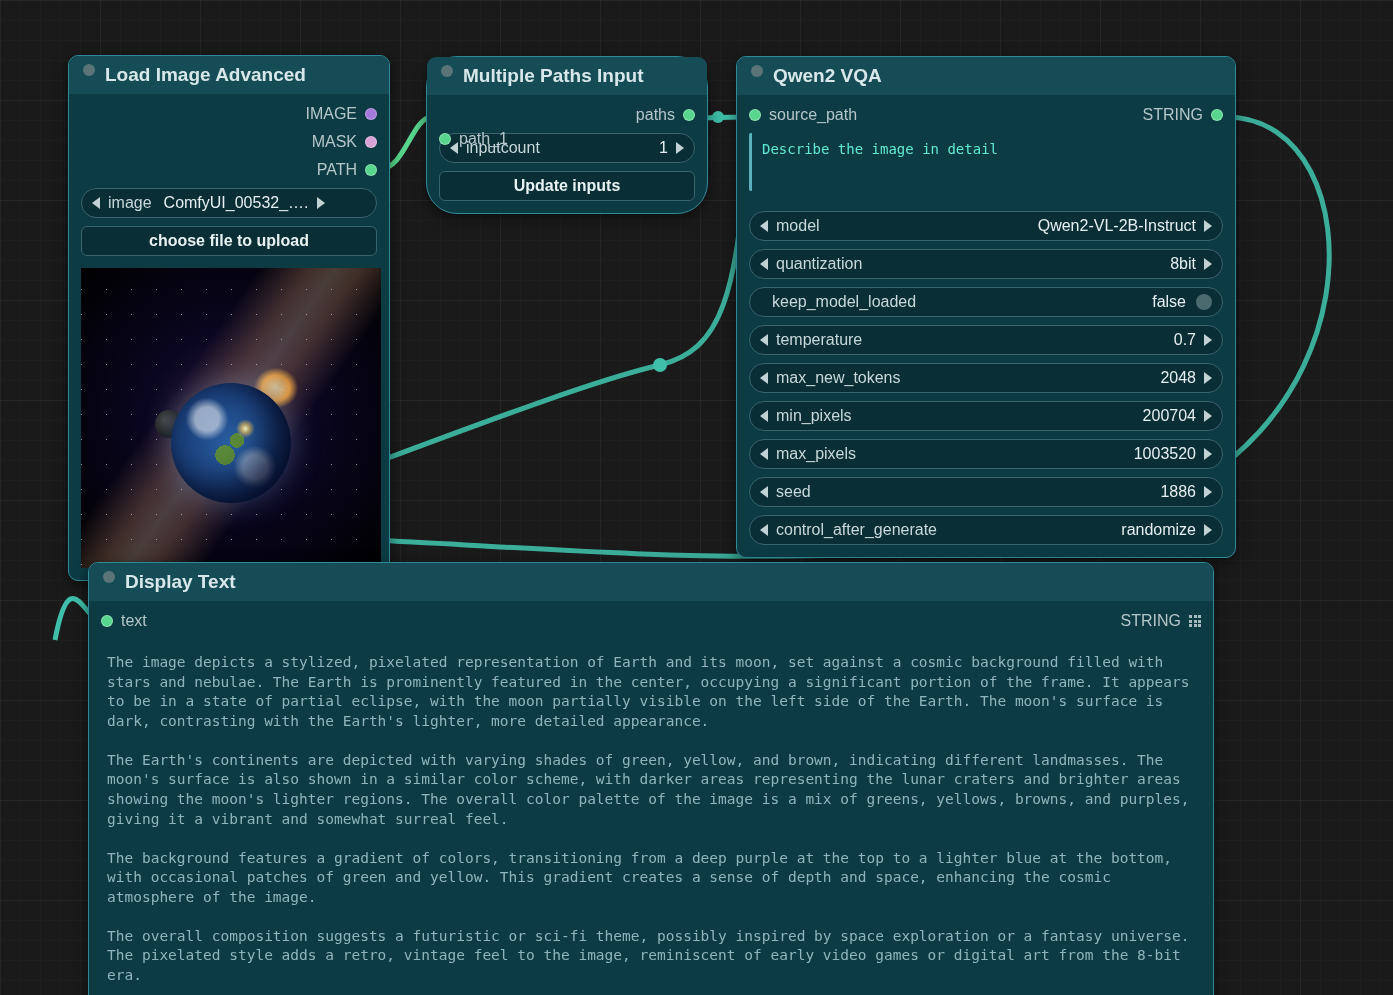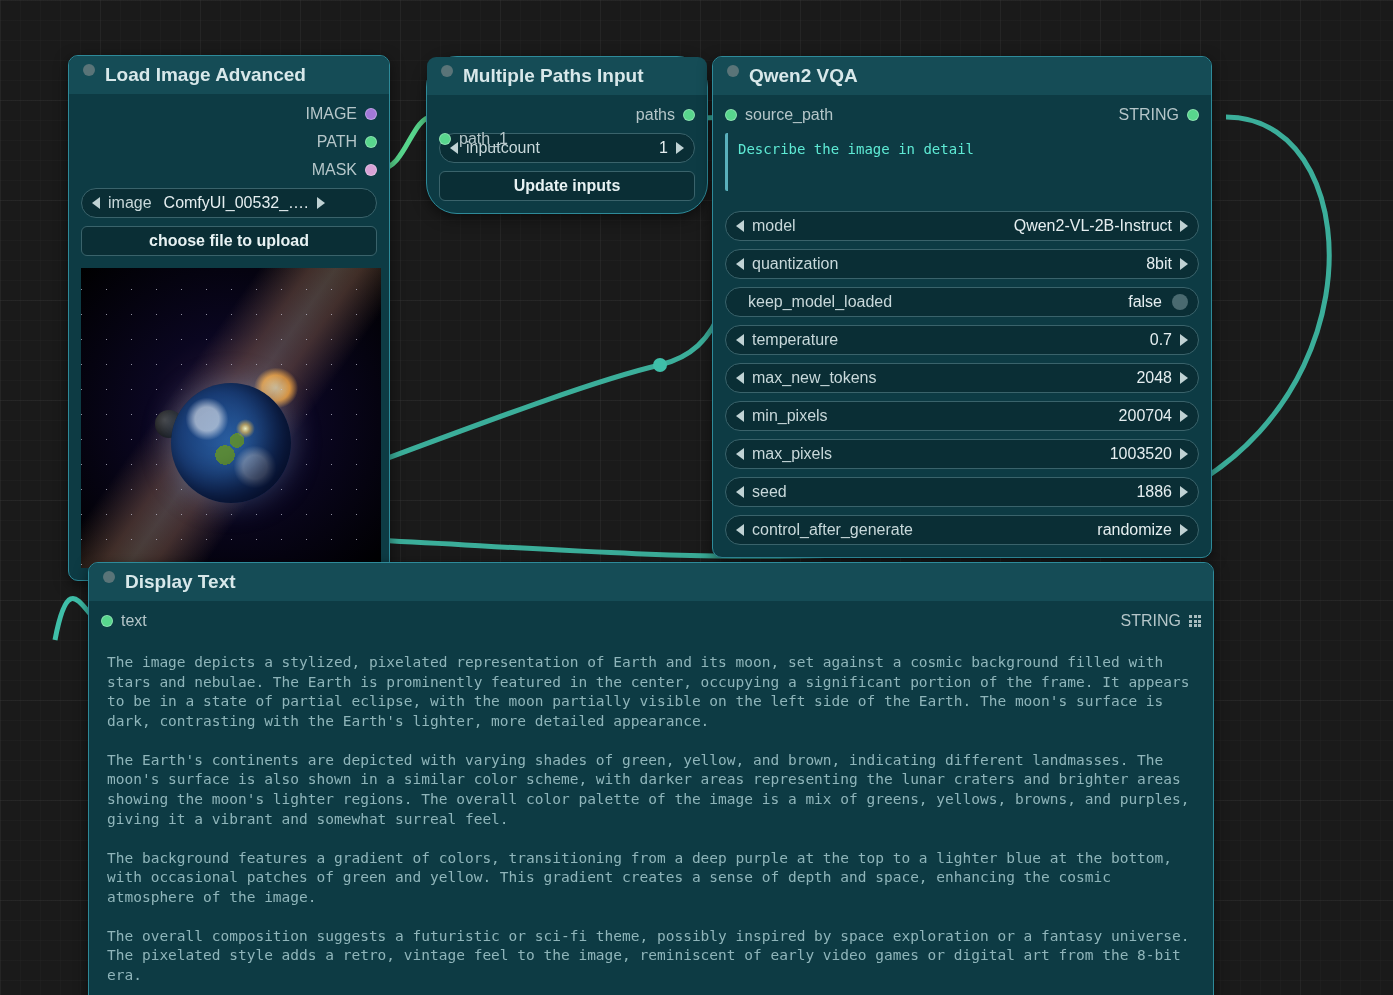--- a/index.html
+++ b/index.html
@@ -197,26 +197,26 @@
   <div class="node-header">
     <div class="collapse-dot"></div>
     <span>Load Image Advanced</span>
   </div>
   <div class="ports">
     <div class="port-row right">
       <span>IMAGE</span>
       <div class="port-dot purple"></div>
     </div>
     <div class="port-row right">
+      <span>MASK</span>
+      <div class="port-dot pink"></div>
+    </div>
+    <div class="port-row right">
       <span>PATH</span>
       <div class="port-dot green"></div>
-    </div>
-    <div class="port-row right">
-      <span>MASK</span>
-      <div class="port-dot pink"></div>
     </div>
   </div>
   <div class="widgets">
     <div class="widget">
       <div class="tri-l"></div>
       <span class="label">image</span>
       <span class="value" style="margin-left:12px;">ComfyUI_00532_….</span>
       <div class="spacer"></div>
       <div class="tri-r"></div>
     </div>
@@ -257,21 +257,21 @@
       <span class="label">inputcount</span>
       <span class="value">1</span>
       <div class="tri-r"></div>
     </div>
     <div class="widget btn">
       <span>Update inputs</span>
     </div>
   </div>
 </div>
 
-<div class="node" style="left:712px; top:56px; width:500px;">
+<div class="node" style="left:736px; top:56px; width:500px;">
   <div class="node-header">
     <div class="collapse-dot"></div>
     <span>Qwen2 VQA</span>
   </div>
   <div class="ports">
     <div class="port-row">
       <div class="port-row left" style="padding:0;">
         <div class="port-dot green"></div>
         <span>source_path</span>
       </div>

